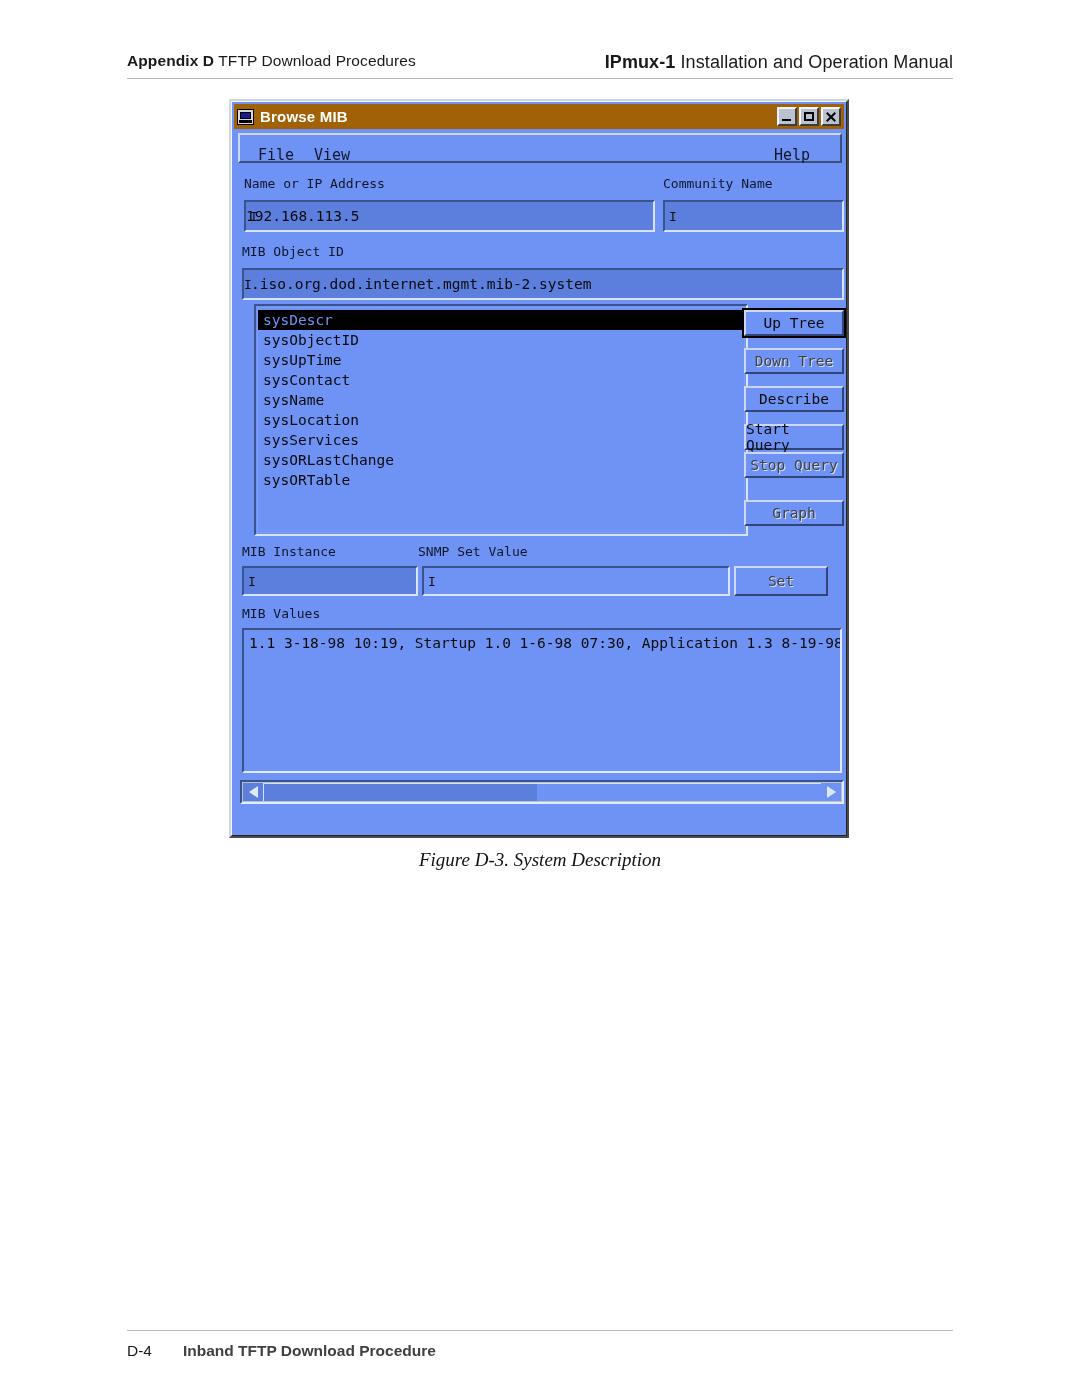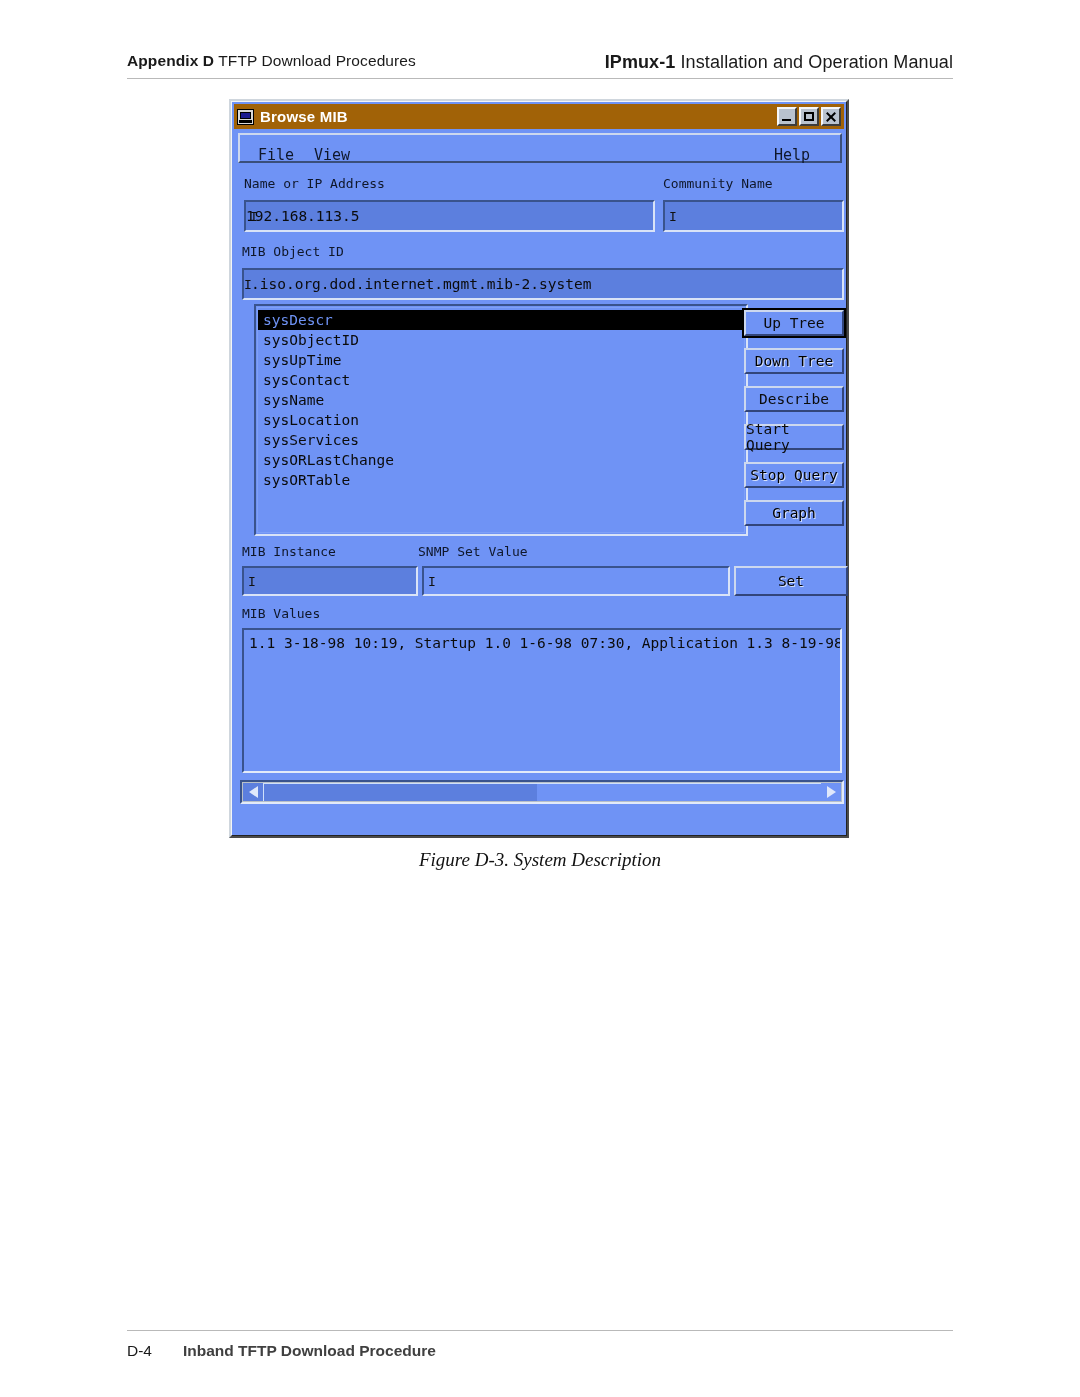--- a/index.html
+++ b/index.html
@@ -178,21 +178,21 @@
     position:absolute; left:508px; width:100px; height:26px;
     background:#6F93F5;
     border-top:2px solid #cdd8ee; border-left:2px solid #cdd8ee;
     border-right:2px solid #32457a; border-bottom:2px solid #32457a;
     box-sizing:border-box;
     display:flex; align-items:center; justify-content:center;
     font-size:14.5px; color:#0b0b0b;
     font-family:"DejaVu Sans Mono","Liberation Mono",monospace;
   }
   .btn.focused{ outline:2px solid #000; outline-offset:0px; }
-  .btn.disabled{ color:#000000; text-shadow:1px 1px 0 #d7e2fb; }
+  .btn.disabled{ color:#404040; text-shadow:1px 1px 0 #d7e2fb; }
 
   
   .valuesbox{
     position:absolute; left:6px; top:416px; width:600px; height:187px;
     background:#6F93F5;
     border-top:2px solid #39538d; border-left:2px solid #39538d;
     border-right:2px solid #e2eaf9; border-bottom:2px solid #e2eaf9;
     box-sizing:border-box; overflow:hidden;
   }
   .valuesbox .line{
@@ -290,35 +290,35 @@
             <div class="lb-item">sysServices</div>
             <div class="lb-item">sysORLastChange</div>
             <div class="lb-item">sysORTable</div>
           </div>
     </div>
 
     <div class="btn focused" style="top:142px;">Up Tree</div>
     <div class="btn disabled" style="top:180px;">Down Tree</div>
     <div class="btn" style="top:218px;">Describe</div>
     <div class="btn" style="top:256px;">Start Query</div>
-    <div class="btn disabled" style="top:294px;">Stop Query</div>
+    <div class="btn disabled" style="top:284px;">Stop Query</div>
     <div class="btn disabled" style="top:332px;">Graph</div>
 
     <div class="fld-label" style="left:6px;top:376px;">MIB Instance</div>
     <div class="fld-label" style="left:182px;top:376px;">SNMP Set Value</div>
 
     <div class="textbox" style="left:6px;top:398px;width:176px;height:30px;">
       <span class="caret"></span>
       <span class="val" style="left:14px;"></span>
     </div>
     <div class="textbox light" style="left:186px;top:398px;width:308px;height:30px;">
       <span class="caret"></span>
       <span class="val" style="left:14px;"></span>
     </div>
-    <div class="btn disabled" style="left:498px;top:398px;width:114px;height:30px;">Set</div>
+    <div class="btn disabled" style="left:498px;top:398px;width:94px;height:30px;">Set</div>
 
     <div class="fld-label" style="left:6px;top:438px;">MIB Values</div>
     <div class="valuesbox" style="top:460px;height:145px;">
       <span class="line">1.1 3-18-98 10:19, Startup 1.0 1-6-98 07:30, Application 1.3 8-19-98 08:57.</span>
     </div>
 
     <div class="hscroll" style="top:612px;">
       <div class="sb-arrow left">
             <span class="tri-l"></span>
           </div>

